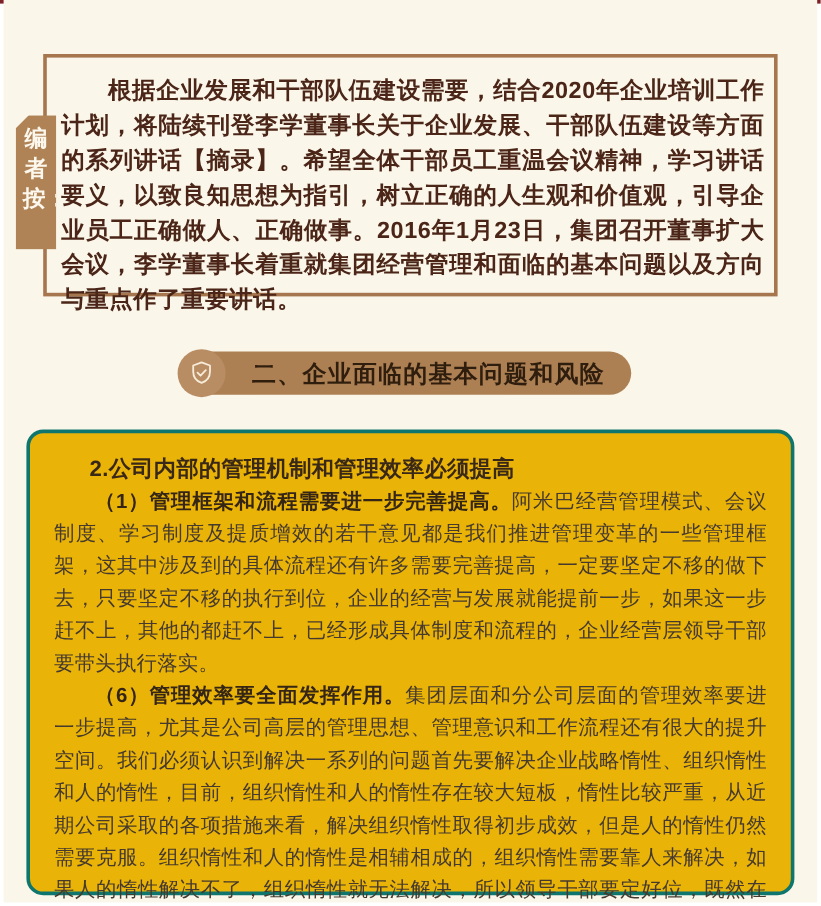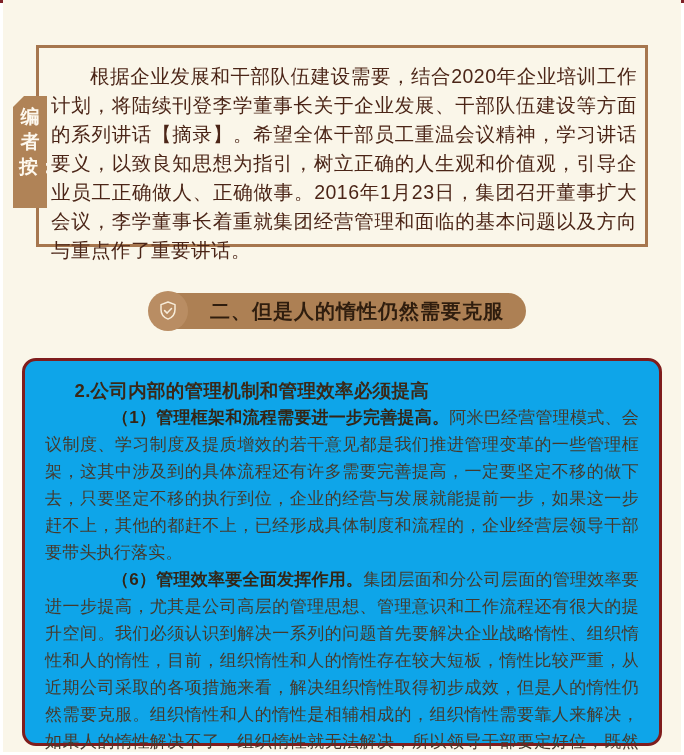--- a/index.html
+++ b/index.html
@@ -17,21 +17,21 @@
     background:#7e2127;
   }
   
   .note-box{
     position:absolute;left:33px;top:45px;width:612px;height:202px;
     border:3px solid #a6764e;box-sizing:border-box;
     background:#faf6e9;
   }
   .note-text{
     position:absolute;left:12px;right:8px;top:14px;
-    font-size:19.5px;font-weight:normal;color:#4b2517;
+    font-size:19.5px;font-weight:bold;color:#4b2517;
     line-height:29px;text-align:justify;text-indent:2em;
     letter-spacing:0.5px;
   }
   .note-tag{
     position:absolute;left:-26px;top:48px;width:34px;height:112px;
     background:#b08357;
     clip-path:polygon(11px 0,100% 0,100% 100%,0 100%,0 11px);
     display:flex;align-items:flex-start;justify-content:center;
     padding-top:8px;box-sizing:border-box;
   }
@@ -57,34 +57,34 @@
     border-radius:50%;background:#b98d63;
     display:flex;align-items:center;justify-content:center;
   }
   .banner-title{
     font-size:20px;font-weight:bold;color:#2f1d0e;letter-spacing:1px;
     white-space:nowrap;
   }
   
   .article-box{
     position:absolute;left:19px;top:358px;width:640px;height:388px;
-    border:3px solid #7f1d1d;border-radius:14px;box-sizing:border-box;
-    background:#0ea5e9;
+    border:3px solid #0f766e;border-radius:14px;box-sizing:border-box;
+    background:#eab308;
     padding:16px 20px 0 20px;
   }
   .article-heading{
     font-size:18.5px;font-weight:bold;color:#3a2817;
     line-height:27px;text-indent:1.6em;letter-spacing:0.3px;
   }
   .article-para{
     margin:0;font-size:17px;color:#453a2d;
     line-height:27px;text-align:justify;text-indent:2em;
     letter-spacing:0.2px;
   }
-  .article-para .lead{font-weight:bold;color:#342515;margin-left:33px;}
+  .article-para .lead{font-weight:bold;color:#342515;}
 </style>
 </head>
 <body>
 
 <div class="top-accent"></div>
 
 <div class="page">
 
   <div class="note-box">
     <div class="note-tag">
@@ -94,21 +94,21 @@
   </div>
 
   <div class="banner-wrap">
     <div class="banner">
       <div class="banner-circle">
         <svg viewBox="0 0 24 24" width="24" height="24" aria-hidden="true">
           <path d="M12 3l7 2.6v4.9c0 4.6-3 8.1-7 9.6-4-1.5-7-5-7-9.6V5.6z" fill="none" stroke="#f7ecd9" stroke-width="1.5" stroke-linejoin="round"></path>
           <path d="M8.6 11.6l2.5 2.5 4.4-4.6" fill="none" stroke="#f7ecd9" stroke-width="1.5" stroke-linecap="round" stroke-linejoin="round"></path>
         </svg>
       </div>
-      <div class="banner-title">二、但是人的惰性仍然需要克服</div>
+      <div class="banner-title">二、企业面临的基本问题和风险</div>
     </div>
   </div>
 
   <div class="article-box">
     <div class="article-heading">2.公司内部的管理机制和管理效率必须提高</div>
     <p class="article-para"><span class="lead">（1）管理框架和流程需要进一步完善提高。</span><span>阿米巴经营管理模式、会议制度、学习制度及提质增效的若干意见都是我们推进管理变革的一些管理框架，这其中涉及到的具体流程还有许多需要完善提高，一定要坚定不移的做下去，只要坚定不移的执行到位，企业的经营与发展就能提前一步，如果这一步赶不上，其他的都赶不上，已经形成具体制度和流程的，企业经营层领导干部要带头执行落实。</span></p>
     <p class="article-para"><span class="lead">（6）管理效率要全面发挥作用。</span><span>集团层面和分公司层面的管理效率要进一步提高，尤其是公司高层的管理思想、管理意识和工作流程还有很大的提升空间。我们必须认识到解决一系列的问题首先要解决企业战略惰性、组织惰性和人的惰性，目前，组织惰性和人的惰性存在较大短板，惰性比较严重，从近期公司采取的各项措施来看，解决组织惰性取得初步成效，但是人的惰性仍然需要克服。组织惰性和人的惰性是相辅相成的，组织惰性需要靠人来解决，如果人的惰性解决不了，组织惰性就无法解决，所以领导干部要定好位，既然在岗位上，就要把岗位工作干好，把自身的惰性解决好。</span></p>
   </div>
 
 </div>

